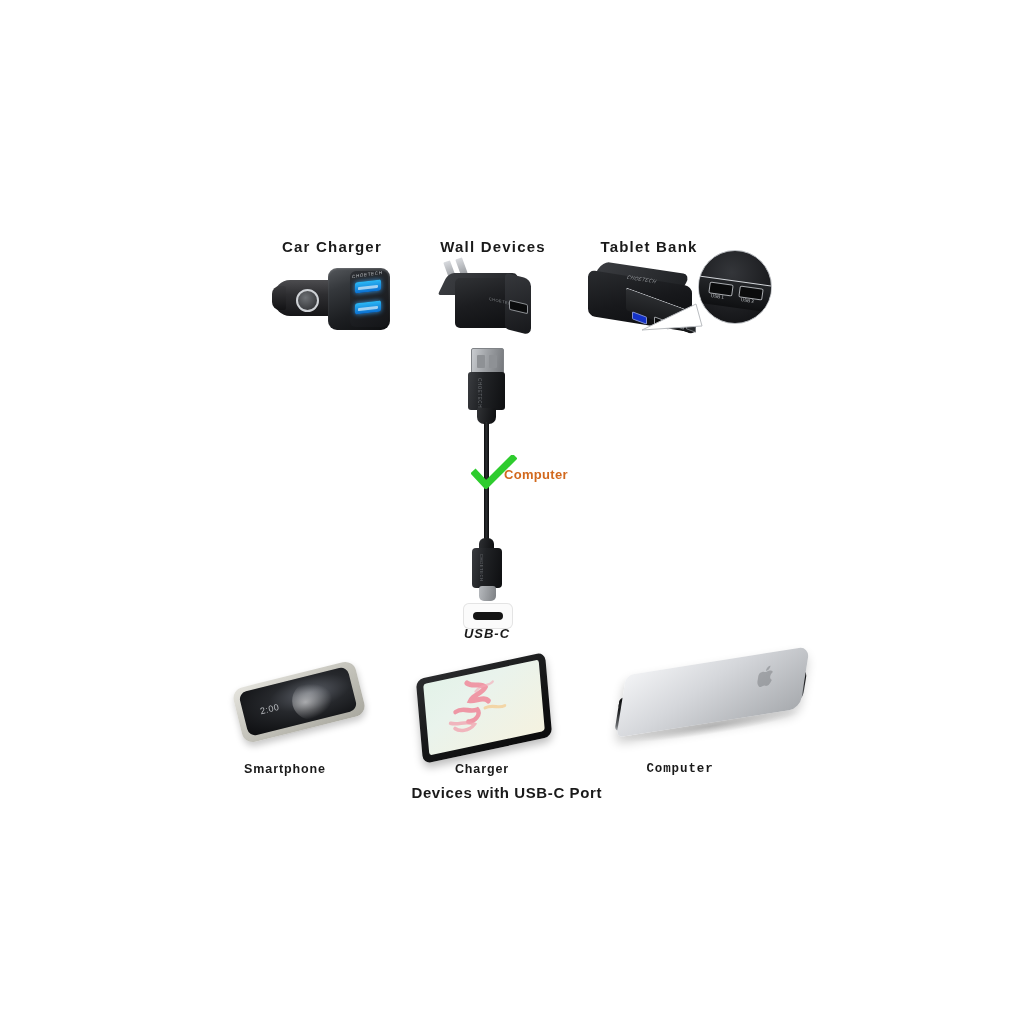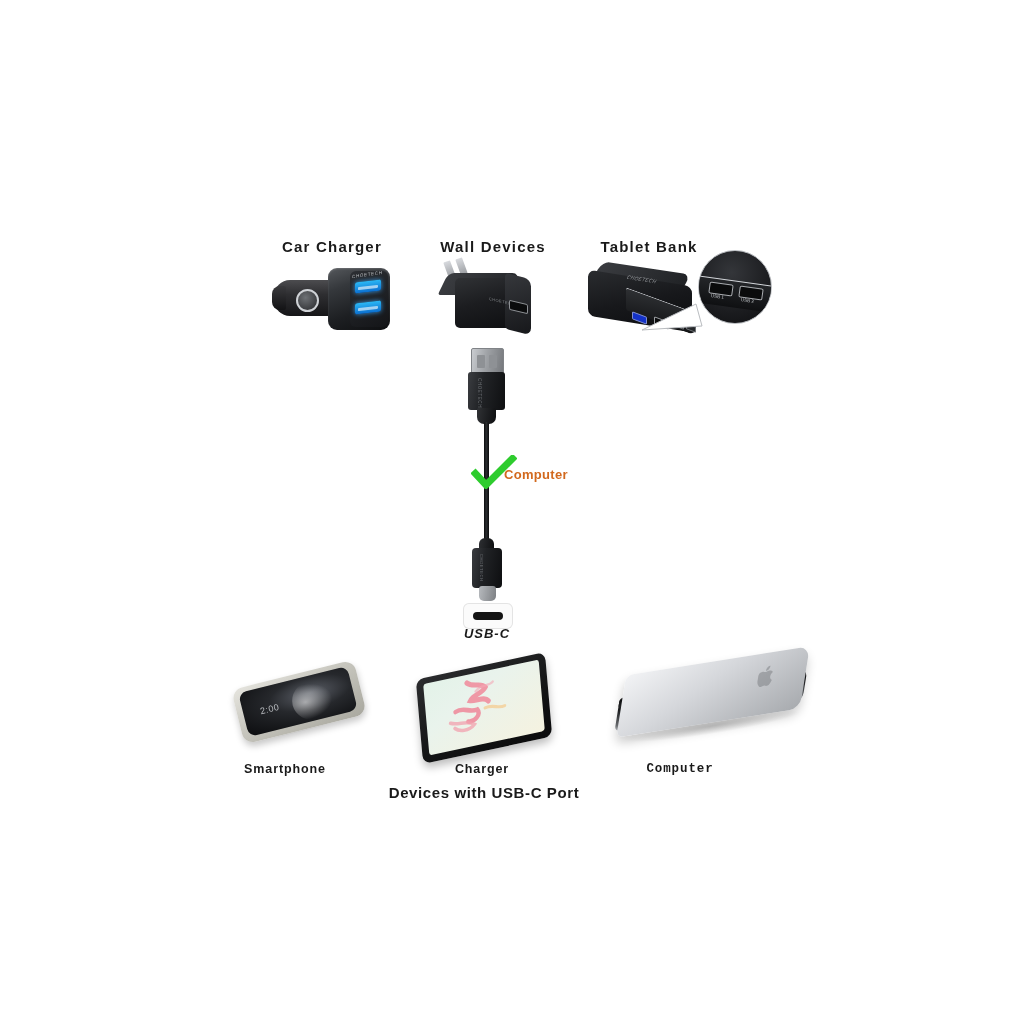--- a/index.html
+++ b/index.html
@@ -32,20 +32,21 @@
     font-size: 12.5px;
     letter-spacing: 0.9px;
   }
   .lbl-usbc {
     font-size: 13px;
     letter-spacing: 1px;
   }
   .lbl-caption {
     font-size: 15px;
     letter-spacing: 0.6px;
+    text-align: right;
   }
   .charging-lbl {
     position: absolute;
     font-size: 13px;
     font-weight: bold;
     letter-spacing: 0.3px;
     white-space: nowrap;
   }
 
   

